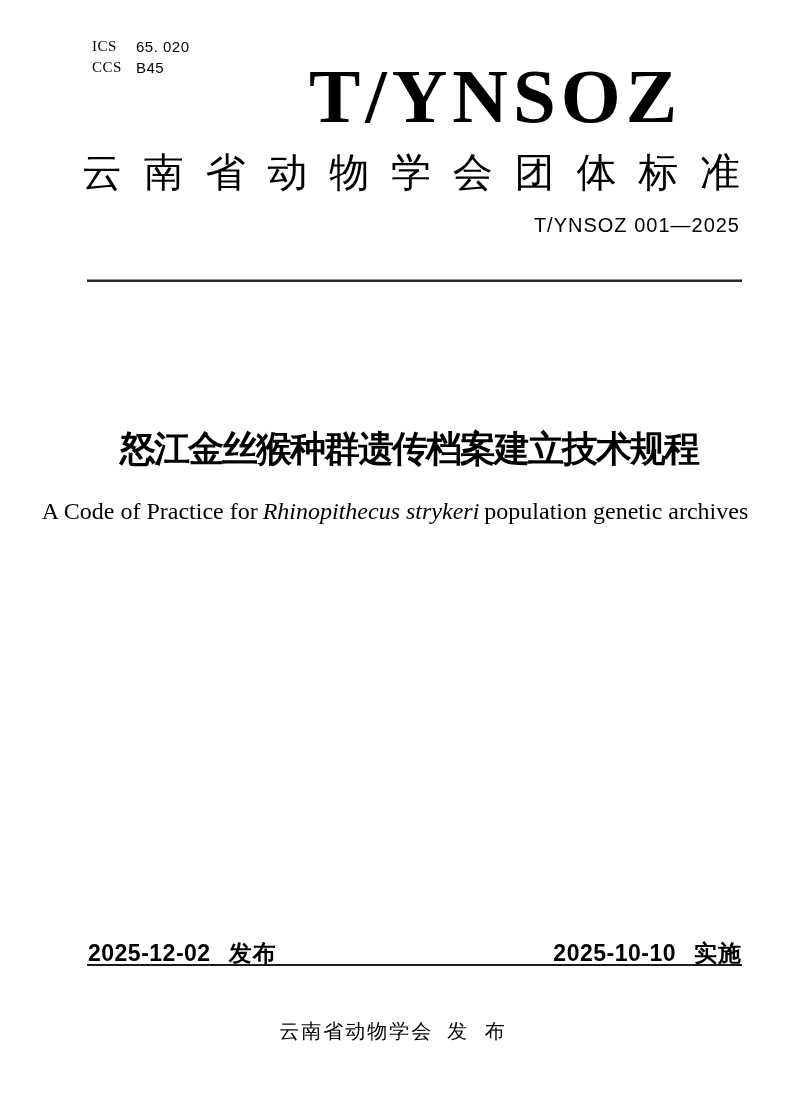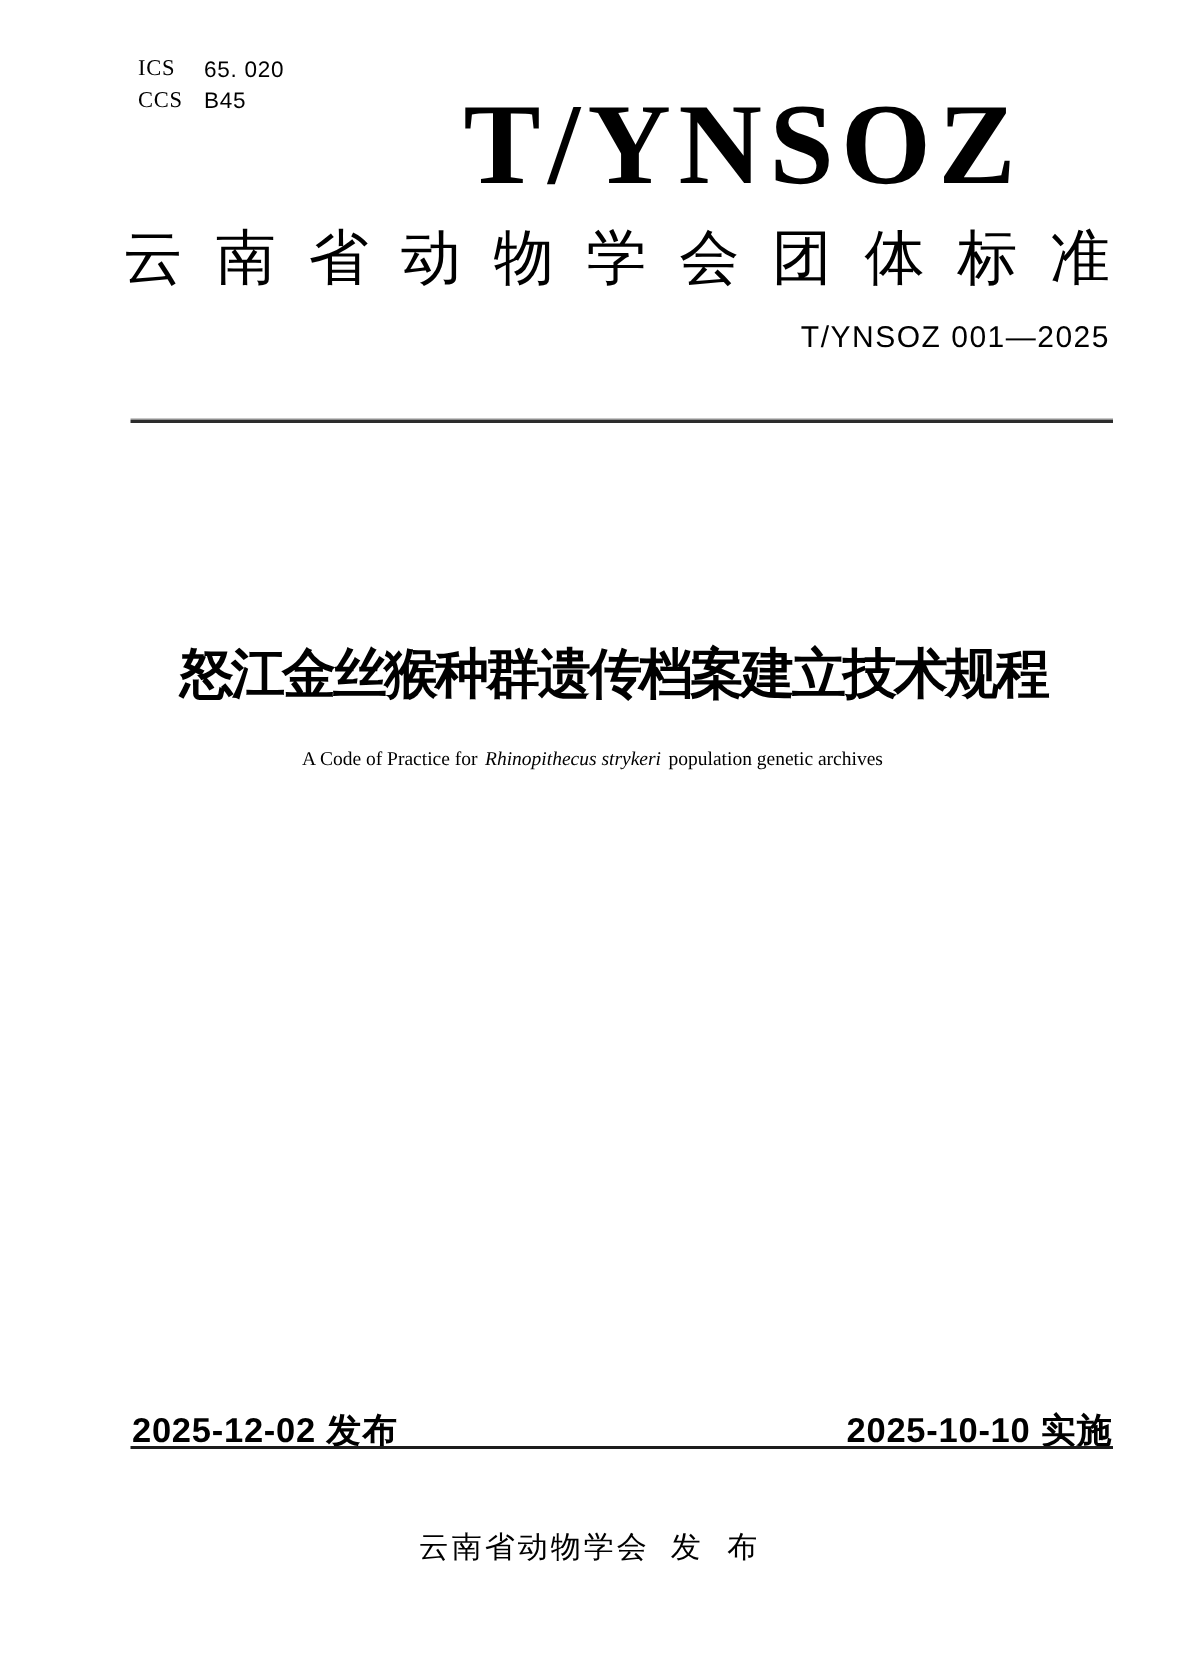--- a/index.html
+++ b/index.html
@@ -107,42 +107,42 @@
   }
 
   
   .title-en {
     position: absolute;
     top: 498px;
     left: 0;
     right: 0;
     text-align: center;
     font-family: "Liberation Serif", serif;
-    font-size: 13px;
+    font-size: 24px;
     white-space: nowrap;
   }
   .title-en .species {
     font-style: italic;
     margin: 0 5px;
   }
 
   
   .dates-row {
     position: absolute;
     top: 938px;
     left: 88px;
     right: 48px;
     display: flex;
     justify-content: space-between;
     font-size: 23px;
     font-weight: bold;
   }
   .date-group { display: flex; align-items: baseline; white-space: nowrap; }
   .date-group .date { letter-spacing: 0.5px; }
-  .date-group .date-label { margin-left: 7px; letter-spacing: 1px; }
+  .date-group .date-label { margin-left: 18px; letter-spacing: 1px; }
 
   
   .publisher-row {
     position: absolute;
     top: 1018px;
     left: 0;
     right: 0;
     display: flex;
     justify-content: center;
     align-items: baseline;

